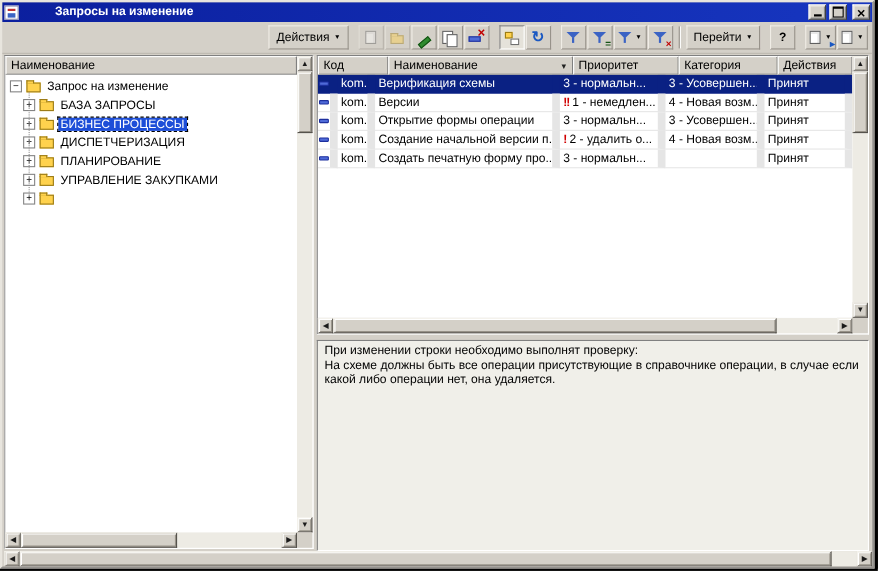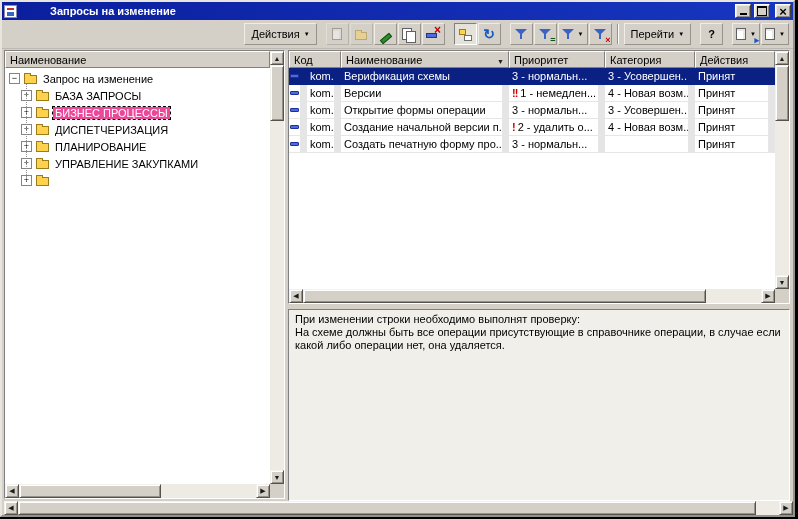--- a/index.html
+++ b/index.html
@@ -81,30 +81,30 @@
   .expander { width:11px; height:11px; border:1px solid #848484; background:#fff; flex:0 0 auto;
               display:flex; align-items:center; justify-content:center; font-size:9px; line-height:9px; }
   .expander.minus::after { content:"−"; }
   .expander.plus::after  { content:"+"; }
   .folder { width:13px; height:9px; background:#ffd24d; border:1px solid #9c7c18; position:relative; flex:0 0 auto; margin-top:2px; }
   .folder::before { content:""; position:absolute; left:-1px; top:-3px; width:5px; height:2px;
                     background:#ffd24d; border:1px solid #9c7c18; border-bottom:none; }
   .tree-label { padding:0 2px; }
   .tree-children { margin-left:12px; position:relative; }
   .tree-children::before { content:""; position:absolute; left:5px; top:-3px; bottom:8px; border-left:1px dotted #909090; }
-  .tree-row.selected .tree-label { background:#ec4899; color:#fff; outline:1px dashed #000; }
+  .tree-row.selected .tree-label { background:#1d4ed8; color:#fff; outline:1px dashed #000; }
 
   
   .table-panel { position:absolute; left:286px; top:48px; width:502px; height:254px;
                  background:#fff; border:1px solid; border-color:#808080 #fff #fff #808080;
                  display:grid; grid-template-columns:1fr 14px; grid-template-rows:17px 1fr 14px; }
   .thead { grid-column:1; grid-row:1; display:flex; }
   .th { background:#d4d0c8; border:1px solid; border-color:#fff #808080 #808080 #fff;
         padding:1px 4px; display:flex; align-items:center; overflow:hidden; white-space:nowrap; flex:0 0 auto; }
-  .th.c-code{width:52px;} .th.c-name{width:168px;} .th.c-pri{width:96px;} .th.c-cat{width:90px;} .th.c-state{flex:1;}
+  .th.c-code{width:64px;} .th.c-name{width:168px;} .th.c-pri{width:96px;} .th.c-cat{width:90px;} .th.c-state{flex:1;}
   .sort-arrow { margin-left:auto; }
   .sort-arrow::after { content:"▼"; font-size:7px; color:#222; }
   .tbody { grid-column:1; grid-row:2; background:#fff; overflow:hidden; }
   .tr { display:flex; height:17px; }
   .td { border-right:7px solid #e5e5e5; border-bottom:1px solid #e6e6e6; padding:1px 3px;
         display:flex; align-items:center; white-space:nowrap; overflow:hidden; flex:0 0 auto; }
   .td.c-icon{width:18px; justify-content:center; padding:0;}
   .td.c-code{width:34px;} .td.c-name{width:168px;} .td.c-pri{width:96px;} .td.c-cat{width:90px;} .td.c-state{flex:1;}
   .tr.selected { background:#0a2183; color:#fff; }
   .tr.selected .td { border-right-color:#0a2183; border-bottom-color:#0a2183; }

